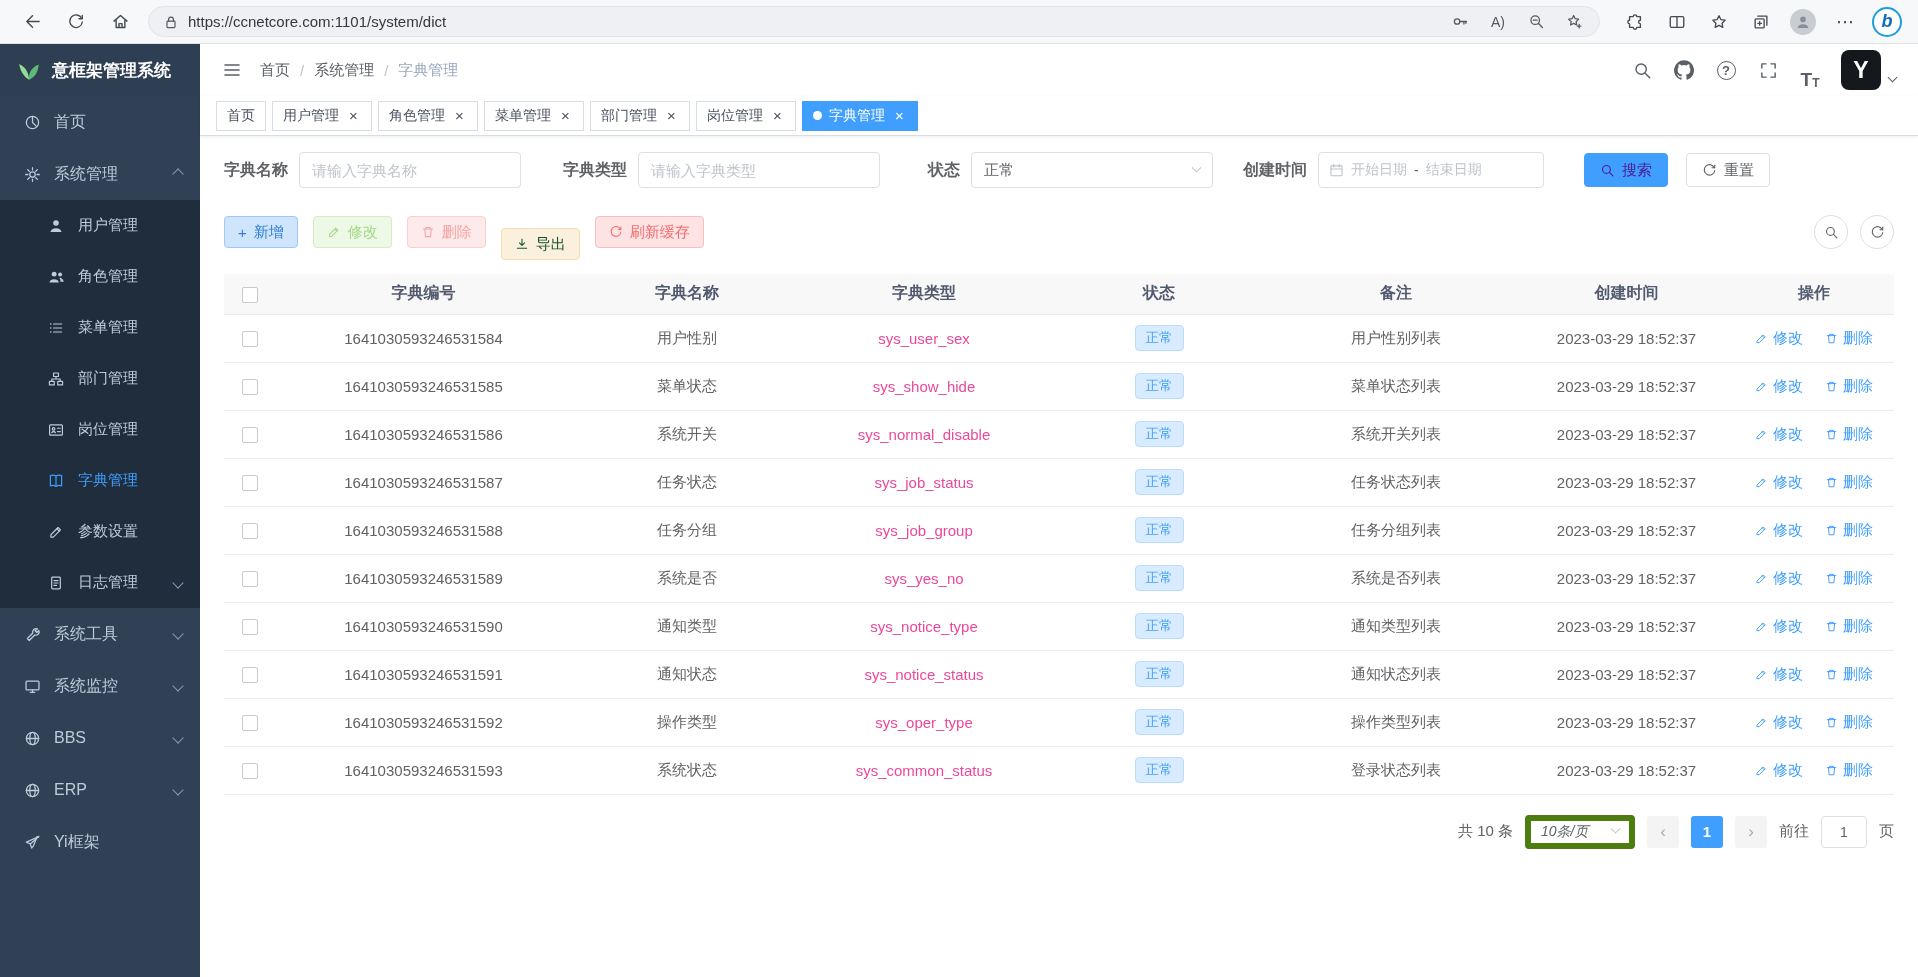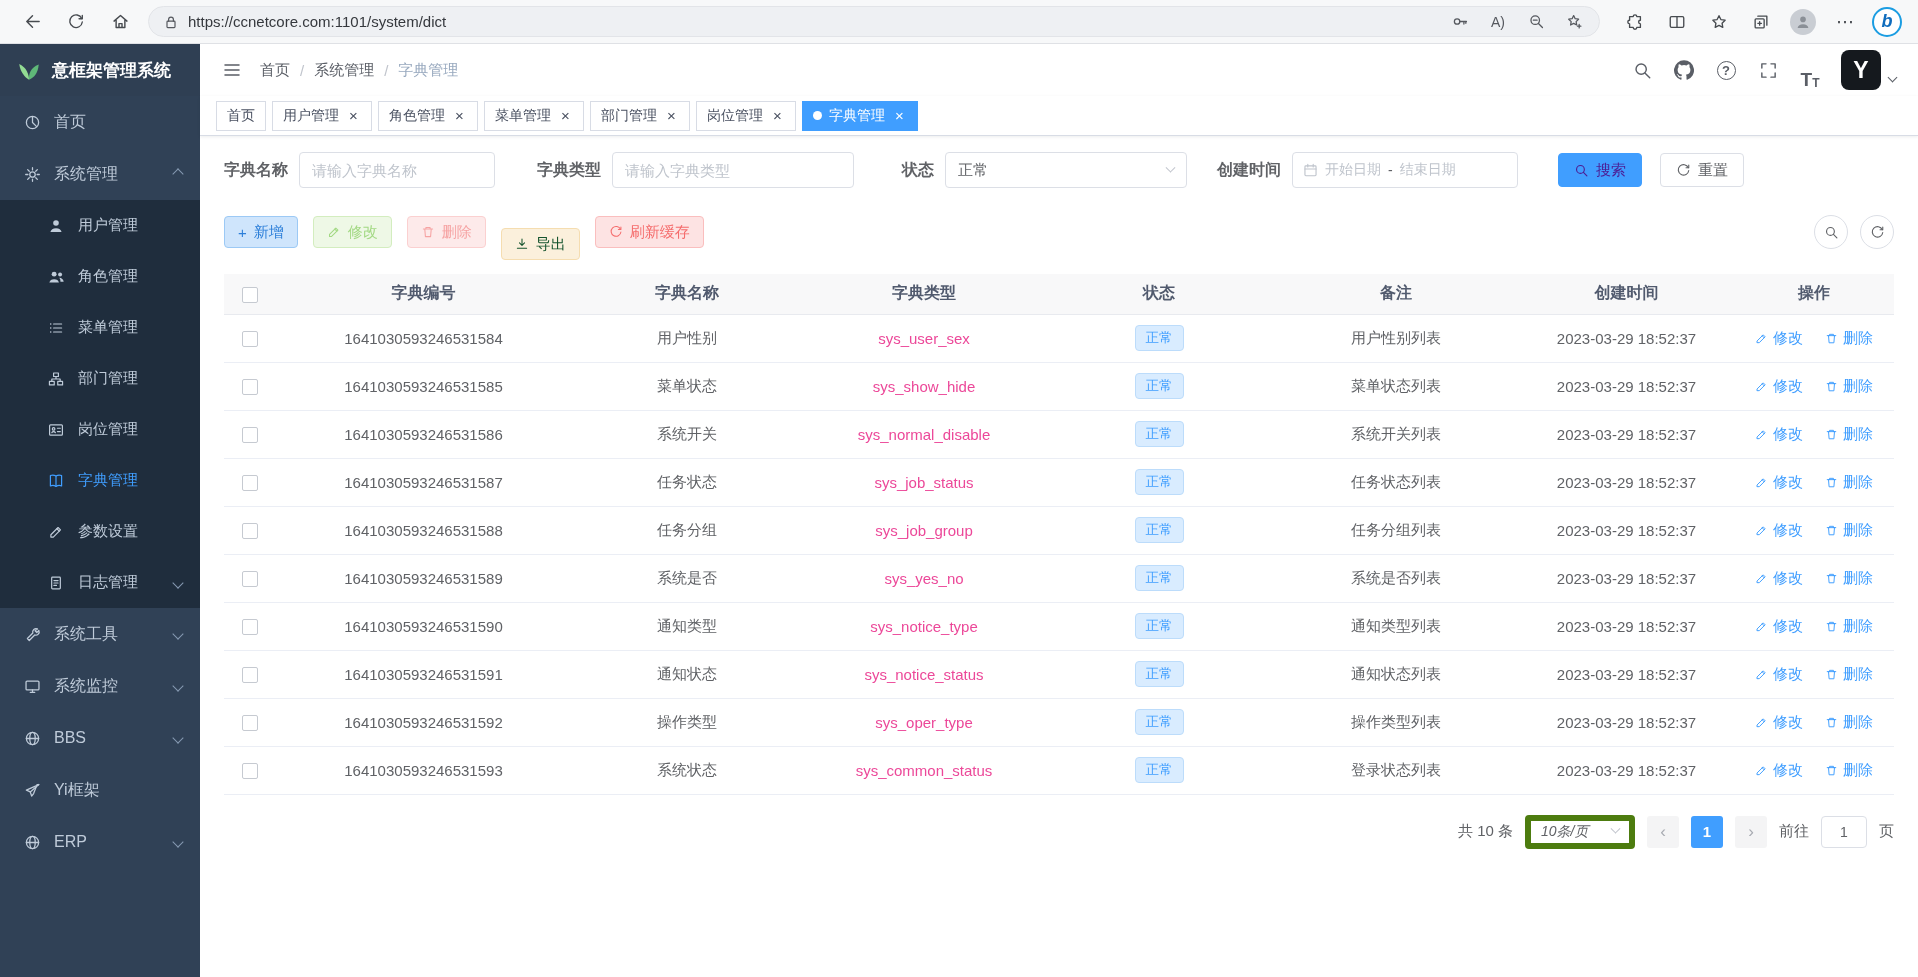--- a/index.html
+++ b/index.html
@@ -77,21 +77,21 @@
   .tab.active { background:#409eff; border-color:#409eff; color:#fff; }
   .tab.active .dot { width:9px; height:9px; border-radius:50%; background:#fff; display:inline-block; }
 
   
   .content { padding:16px 24px 0; }
   .filter { display:flex; align-items:center; font-size:16px; color:#606266; }
   .f-label { font-weight:bold; margin-right:11px; white-space:nowrap; }
   .txt { height:36px; border:1px solid #dcdfe6; border-radius:4px; padding:0 12px; font-size:15px;
     color:#606266; outline:none; background:#fff; font-family:inherit; }
   .txt::placeholder { color:#bfc4cc; }
-  .w-name { width:196px; margin-right:42px; }
+  .w-name { width:222px; margin-right:42px; }
   .w-type { width:242px; margin-right:48px; }
   .select { width:242px; height:36px; border:1px solid #dcdfe6; border-radius:4px; padding:0 12px;
     display:flex; align-items:center; justify-content:space-between; font-size:15px; color:#606266;
     margin-right:30px; cursor:pointer; background:#fff; }
   .sel-caret { width:7px; height:7px; border-right:1.6px solid #c0c4cc; border-bottom:1.6px solid #c0c4cc;
     transform:rotate(45deg) translate(-2px,-2px); }
   .daterange { width:226px; height:36px; border:1px solid #dcdfe6; border-radius:4px; padding:0 10px;
     display:flex; align-items:center; gap:7px; font-size:14px; color:#bfc4cc; margin-right:40px;
     background:#fff; cursor:pointer; }
   .daterange .dsep { color:#606266; }
@@ -365,36 +365,36 @@
               <ellipse cx="10" cy="10" rx="3.2" ry="7.2"></ellipse>
               <path d="M2.8 10h14.4"></path>
             </svg>
         </span>
         <span>BBS</span>
         <span class="chev down"></span>
       </div>
       <div class="menu-item">
         <span class="mi-icon">
           <svg class="ic" width="17" height="17" viewBox="0 0 20 20">
-              <path d="M17.4 3L2.8 9.6l4.6 2.1L9 16.6l2.3-3 4.1-10.6z"></path>
-              <path d="M17.4 3L7.4 11.7"></path>
-            </svg>
-        </span>
-        <span>Yi框架</span>
+              <circle cx="10" cy="10" r="7.2"></circle>
+              <ellipse cx="10" cy="10" rx="3.2" ry="7.2"></ellipse>
+              <path d="M2.8 10h14.4"></path>
+            </svg>
+        </span>
+        <span>ERP</span>
+        <span class="chev down"></span>
       </div>
       <div class="menu-item">
         <span class="mi-icon">
           <svg class="ic" width="17" height="17" viewBox="0 0 20 20">
-              <circle cx="10" cy="10" r="7.2"></circle>
-              <ellipse cx="10" cy="10" rx="3.2" ry="7.2"></ellipse>
-              <path d="M2.8 10h14.4"></path>
-            </svg>
-        </span>
-        <span>ERP</span>
-        <span class="chev down"></span>
+              <path d="M17.4 3L2.8 9.6l4.6 2.1L9 16.6l2.3-3 4.1-10.6z"></path>
+              <path d="M17.4 3L7.4 11.7"></path>
+            </svg>
+        </span>
+        <span>Yi框架</span>
       </div>
     </nav>
   </aside>
 
   <div class="main">
 
     <div class="topbar">
       <span class="hamburger">
         <svg class="ic" width="20" height="20" viewBox="0 0 20 20">
             <path d="M3 5h14M3 10h14M3 15h14"></path>

